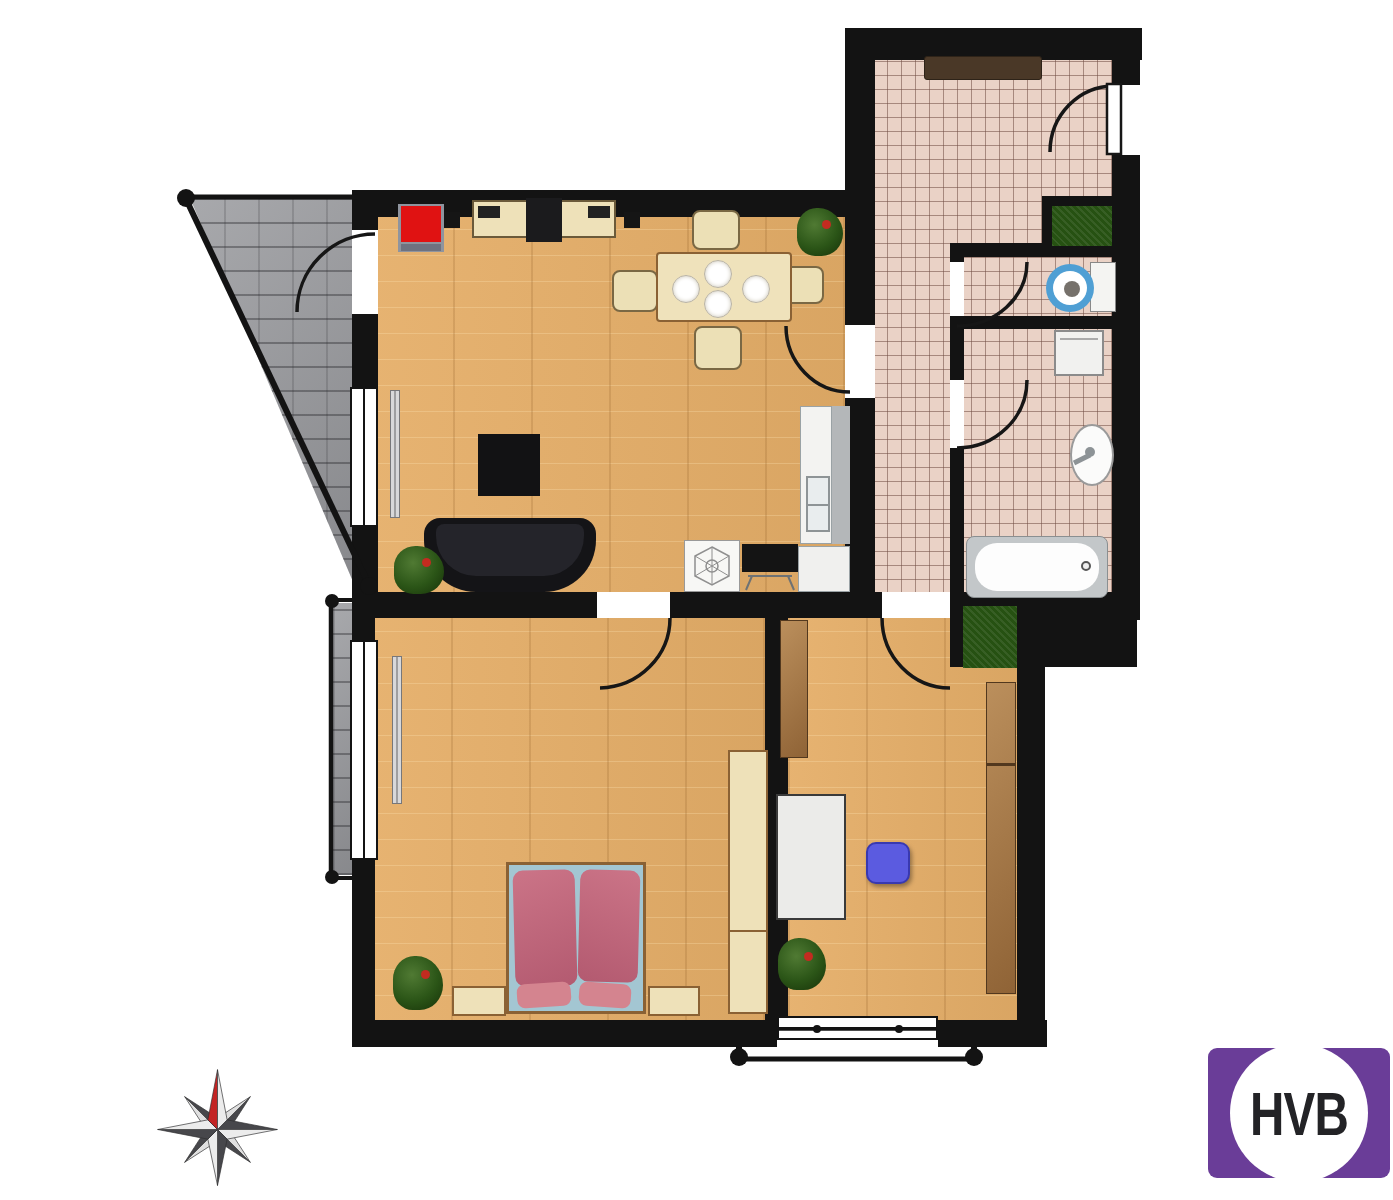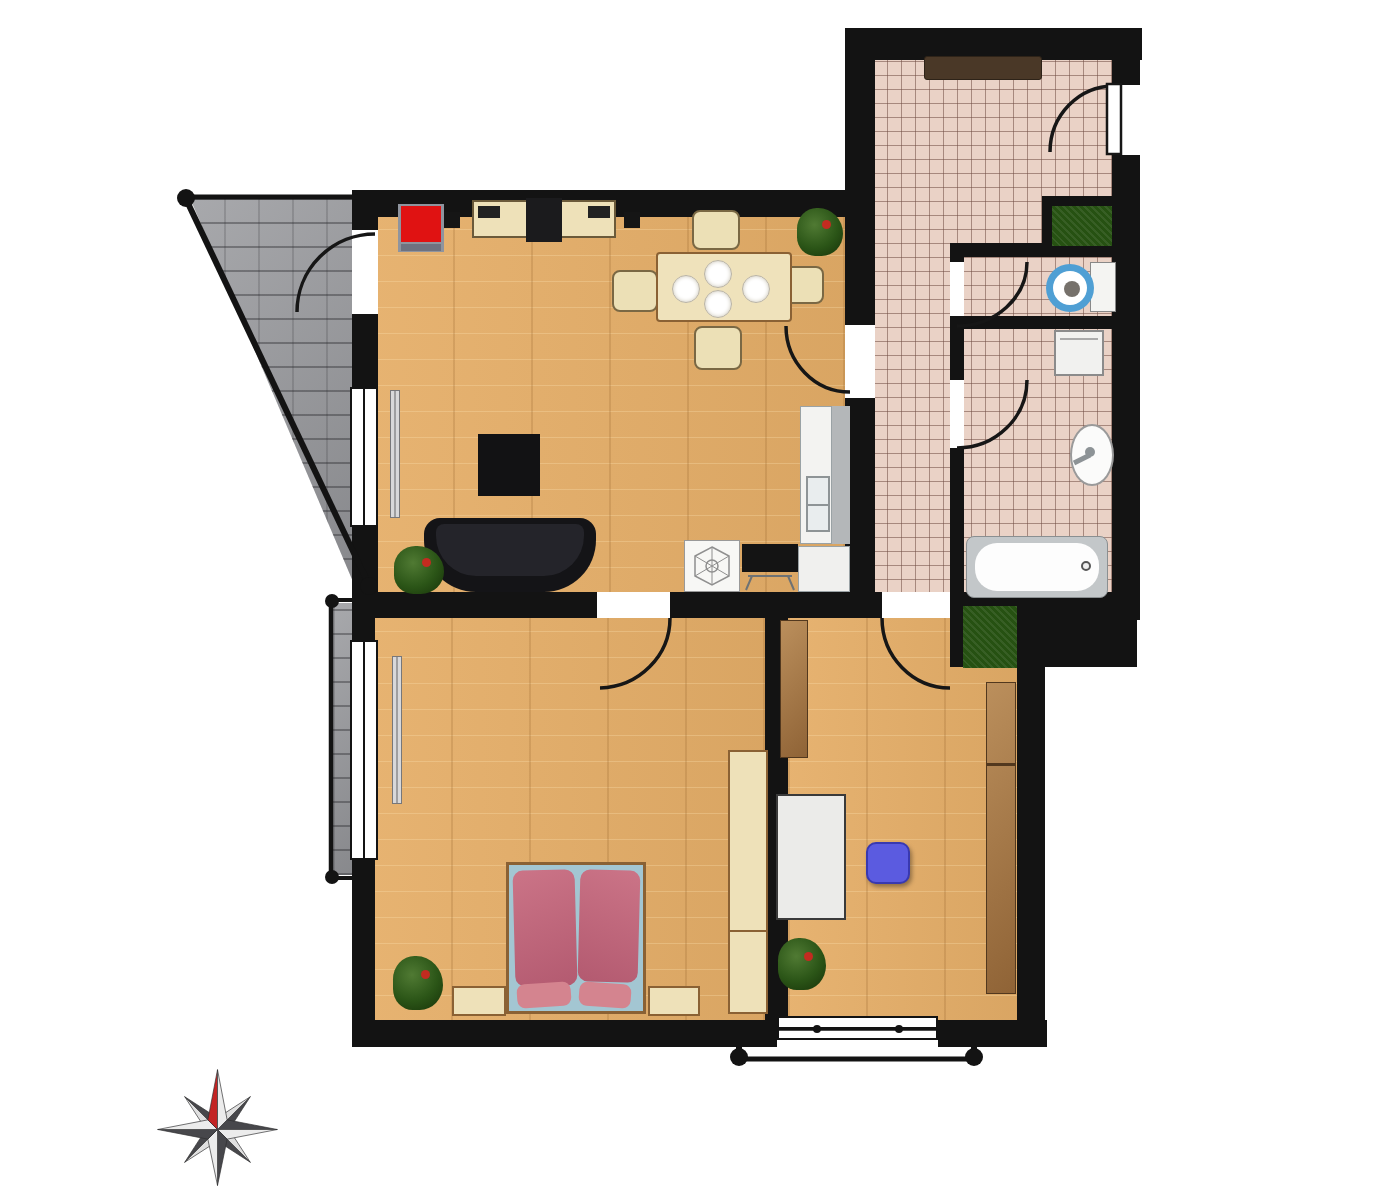--- a/index.html
+++ b/index.html
@@ -238,14 +238,18 @@
       <polygon points="62,0 10,10 0,0" fill="#ececec"></polygon>
       <polygon points="0,58 10,10 0,0" fill="#47474b"></polygon>
       <polygon points="0,58 -10,10 0,0" fill="#ececec"></polygon>
       <polygon points="-62,0 -10,10 0,0" fill="#47474b"></polygon>
       <polygon points="-62,0 -10,-10 0,0" fill="#ececec"></polygon>
       <polygon points="0,-62 -10,-10 0,0" fill="#c32424"></polygon>
       <polygon points="0,-62 10,-10 0,0" fill="#ececec"></polygon>
     </g>
   </svg>
 
+  <div class="logo">
+    <div class="logo-circle"></div>
+    <div class="logo-text">HVB</div>
+  </div>
 
 </div>
 
 </body></html>

